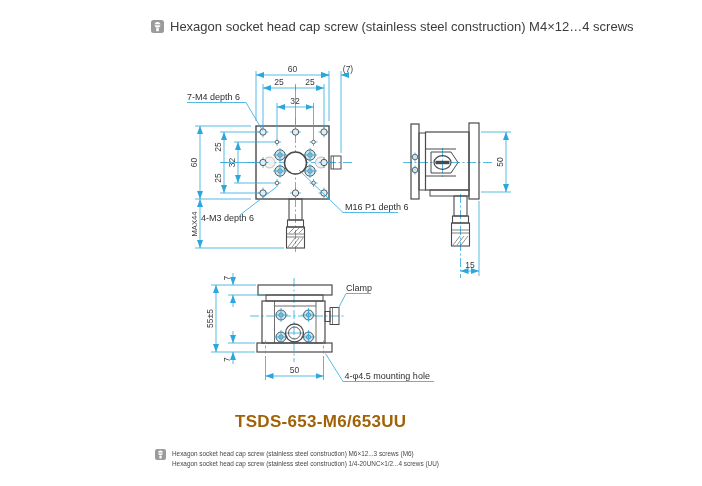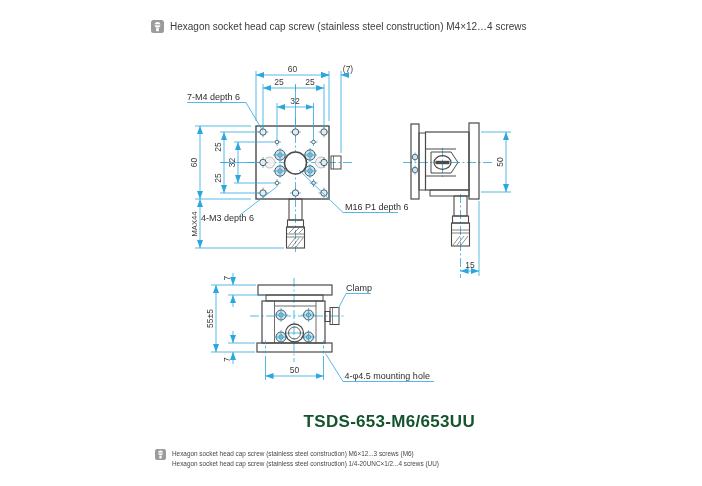--- a/index.html
+++ b/index.html
@@ -1,24 +1,24 @@
 <!DOCTYPE html>
 <html><head>
 <meta charset="utf-8">
 <style>
   html,body{margin:0;padding:0;background:#ffffff;}
   #stage{position:relative;width:702px;height:486px;background:#ffffff;overflow:hidden;
          font-family:"Liberation Sans",sans-serif;}
   #drawing{position:absolute;left:0;top:0;}
   .note-row{position:absolute;display:flex;align-items:flex-start;gap:6px;color:#3c3c3c;}
-  .note-top{left:151px;top:20px;font-size:10px;line-height:14px;}
+  .note-top{left:151px;top:20px;font-size:13px;line-height:14px;}
   .note-bottom{left:155px;top:449px;font-size:6.4px;line-height:9.5px;color:#474747;}
   .screw-badge{display:inline-block;flex:0 0 auto;}
-  .title{position:absolute;left:235px;top:412px;width:240px;text-align:right;
-         font-size:17px;font-weight:bold;color:#14532d;letter-spacing:.3px;}
+  .title{position:absolute;left:235px;top:412px;width:240px;text-align:left;
+         font-size:17px;font-weight:bold;color:#a16207;letter-spacing:.3px;}
   svg text{font-family:"Liberation Sans",sans-serif;}
   .dim{font-size:8.5px;fill:#3a3a3a;}
   .dims{font-size:7.6px;fill:#3a3a3a;}
   .lbl{font-size:9px;fill:#2f2f2f;}
   .out{stroke:#4a4a4a;fill:none;}
   .cy{stroke:#2ba7de;fill:none;stroke-width:.8;}
 </style>
 </head>
 <body>
 

